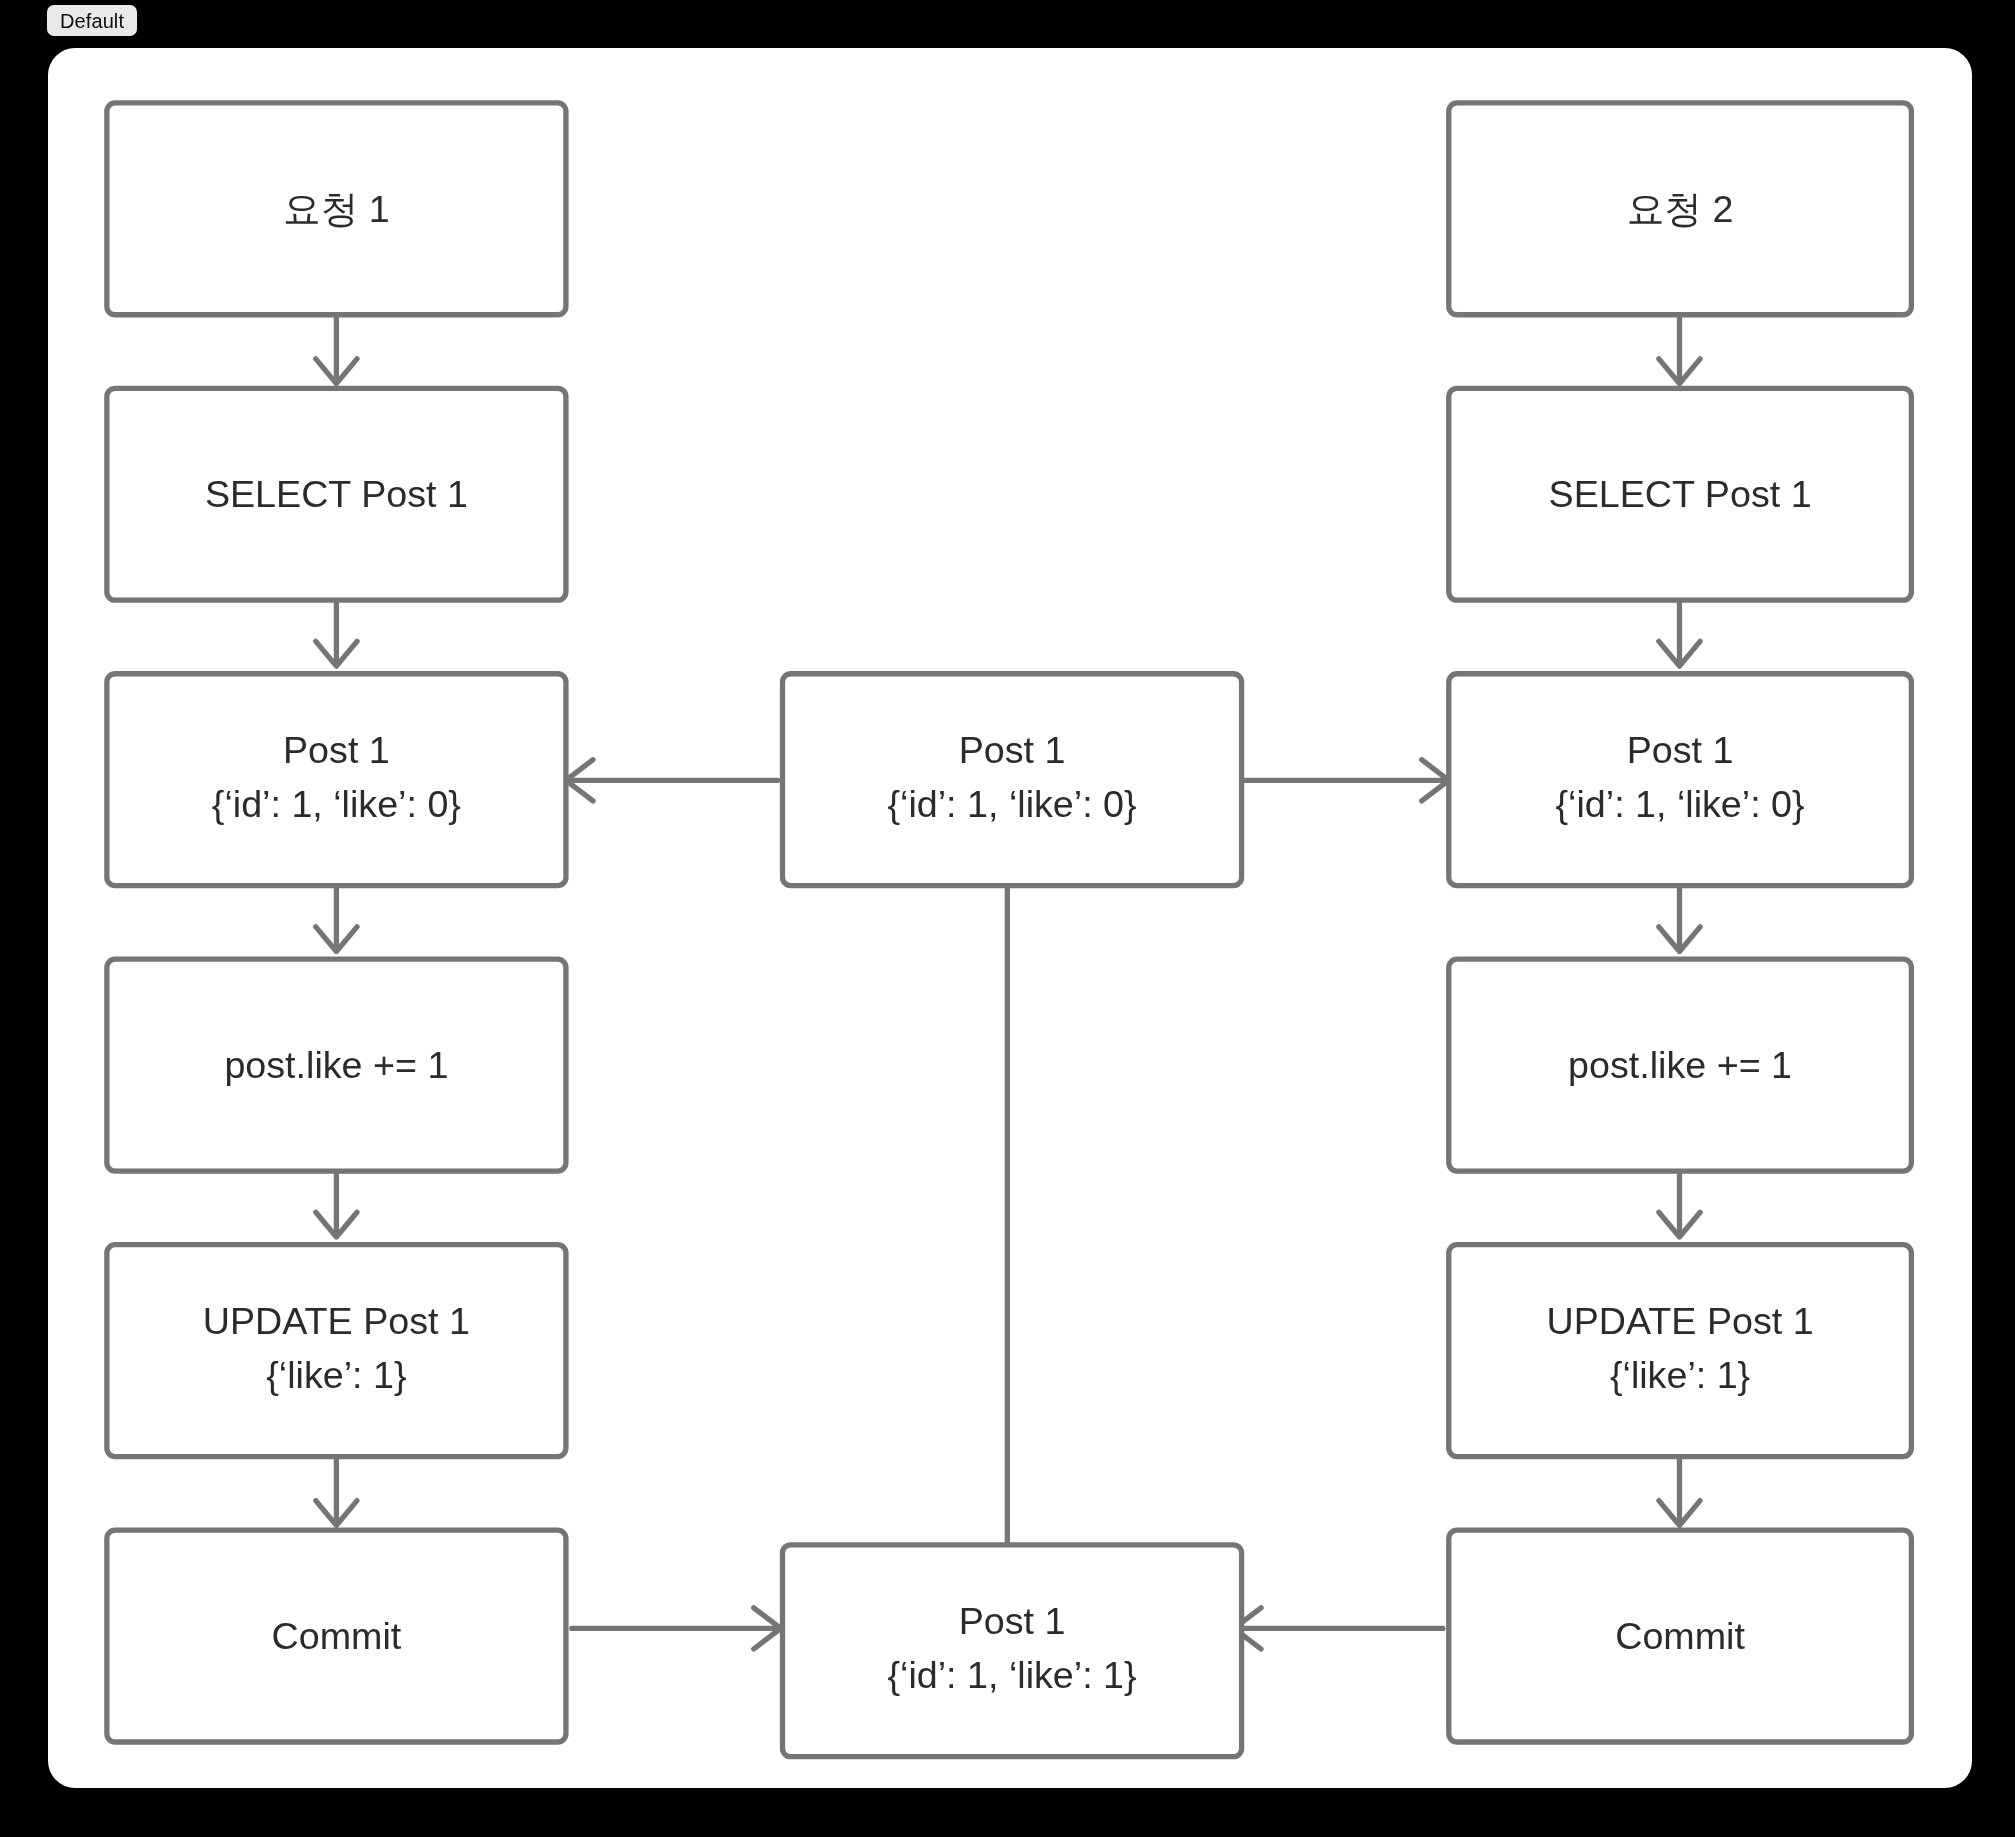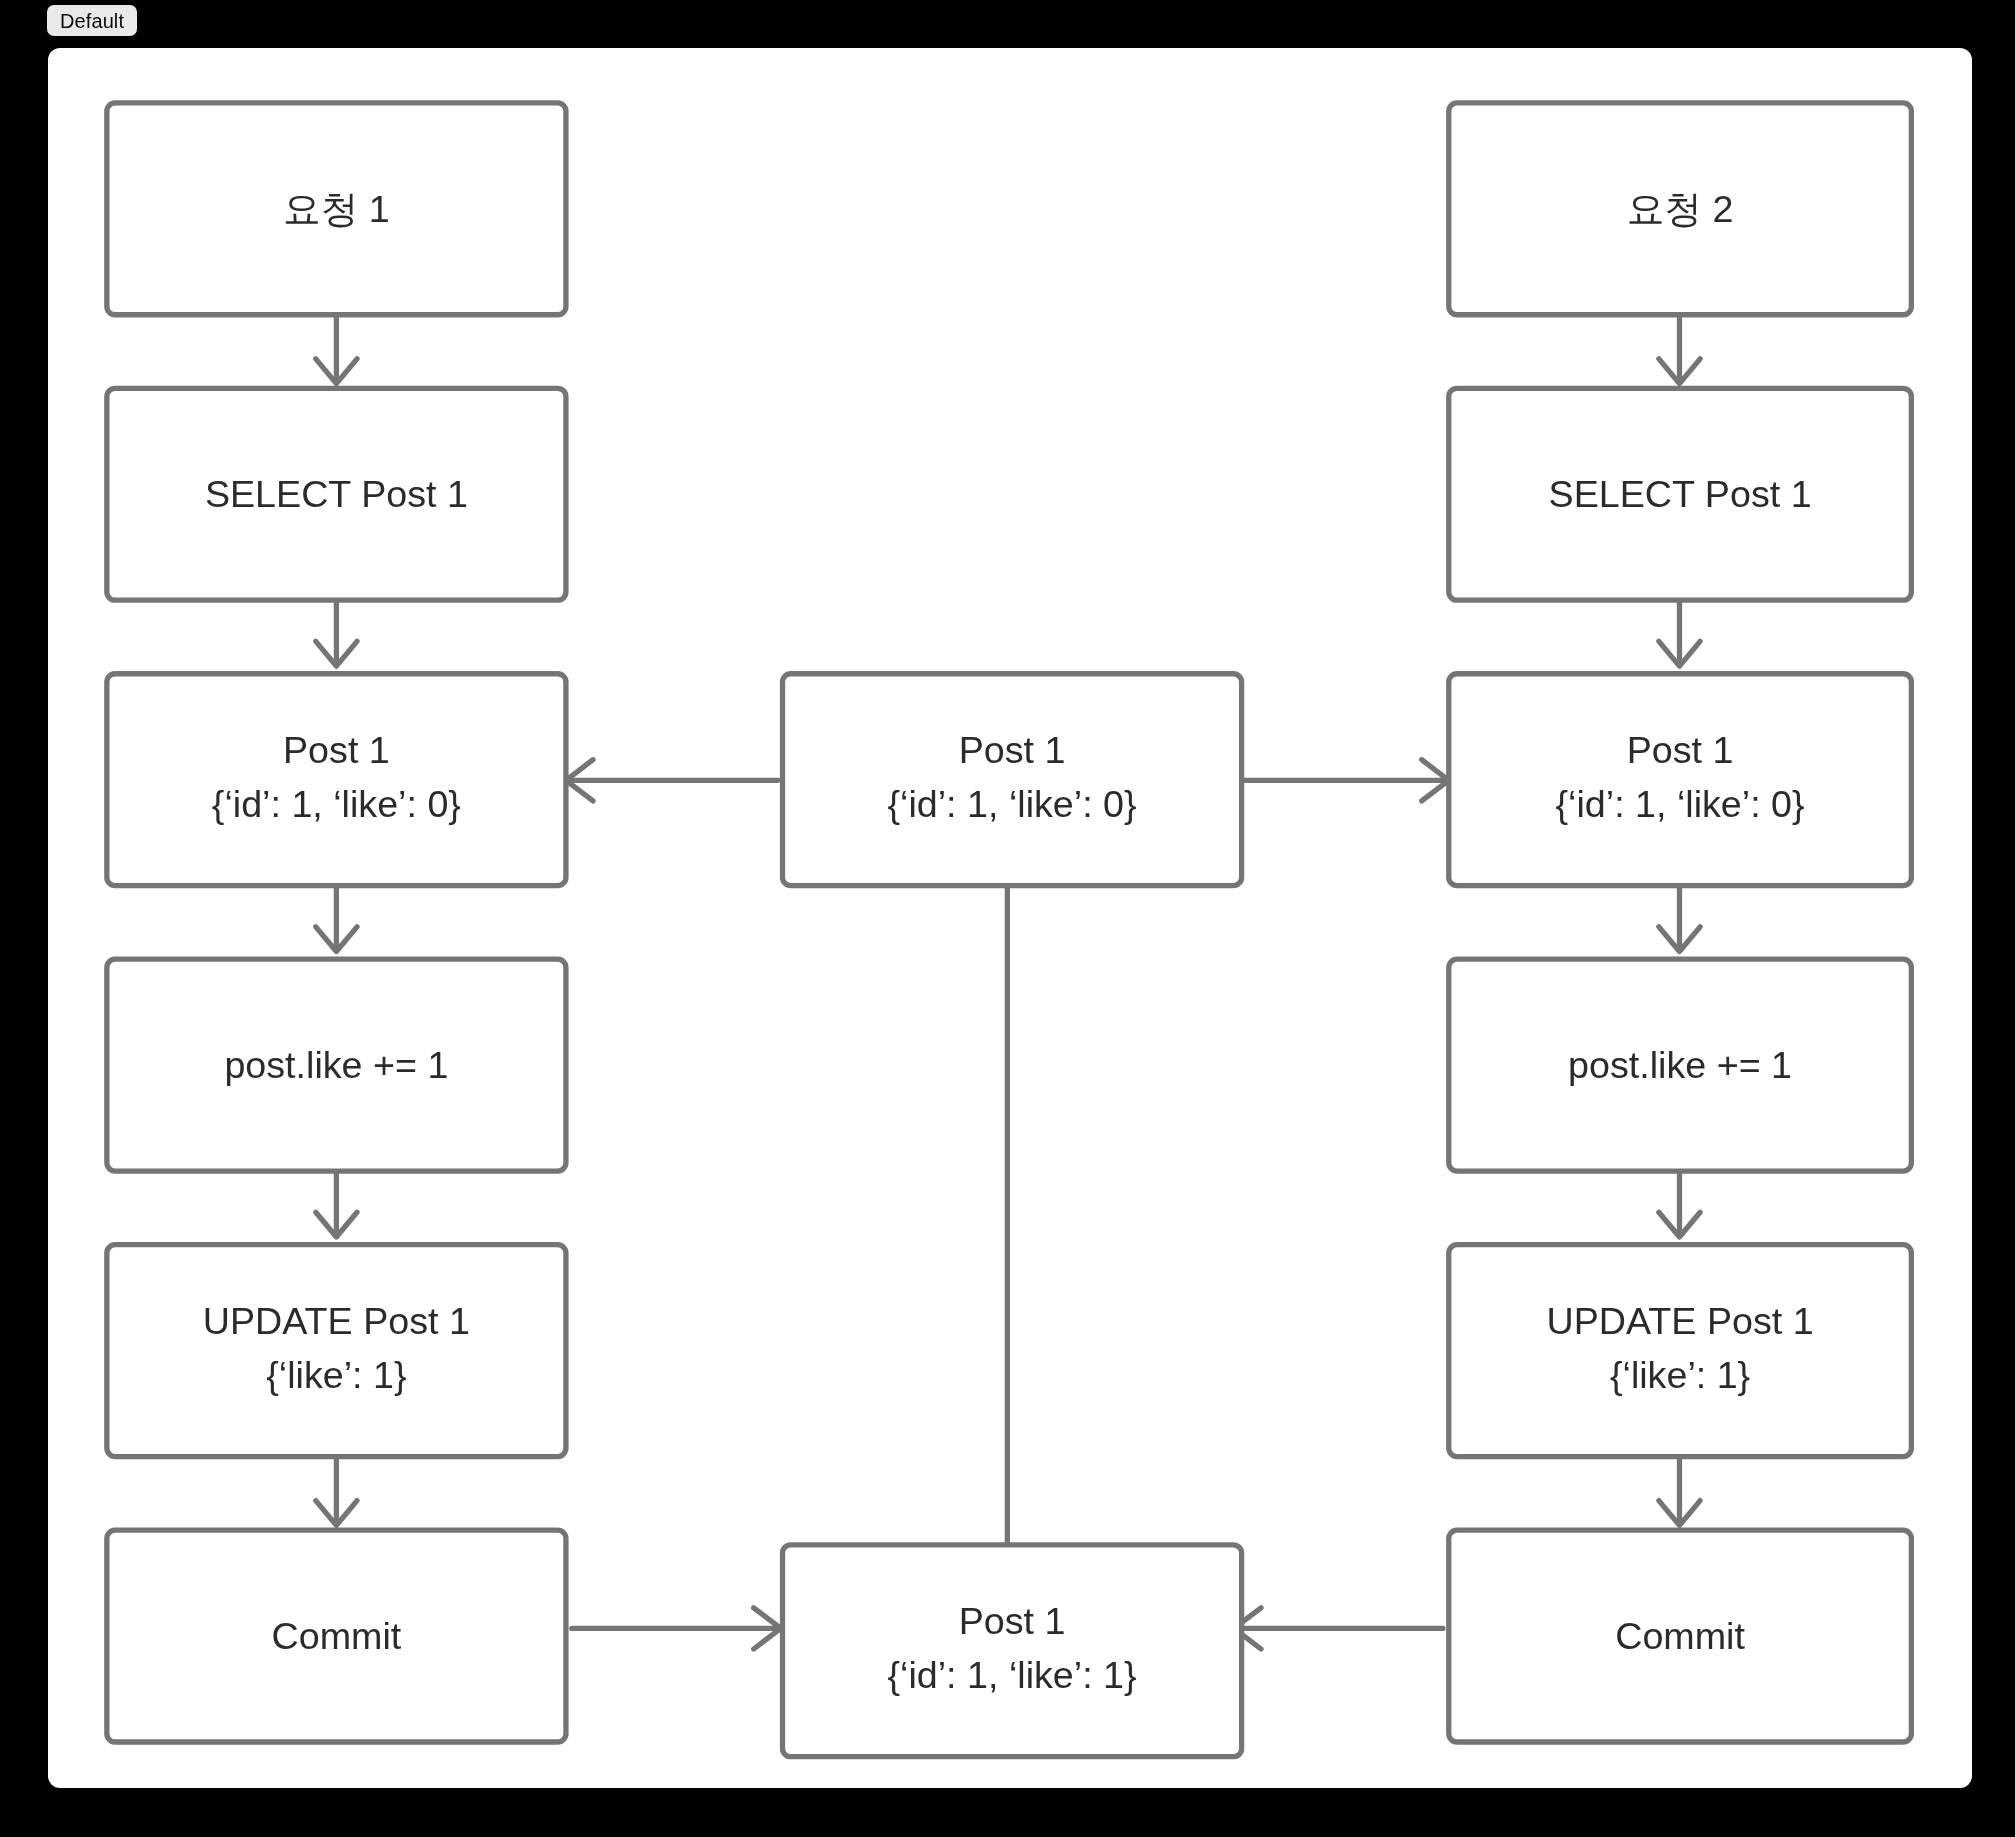--- a/index.html
+++ b/index.html
@@ -35,21 +35,21 @@
   }
 
   
   #canvas {
     position: absolute;
     left: 48px;
     top: 48px;
     width: 1924px;
     height: 1740px;
     background: #ffffff;
-    border-radius: 12px;
+    border-radius: 27px;
   }
 
   
   #diagram {
     position: absolute;
     left: 0;
     top: 0;
     width: 1924px;
     height: 1740px;
     display: block;

